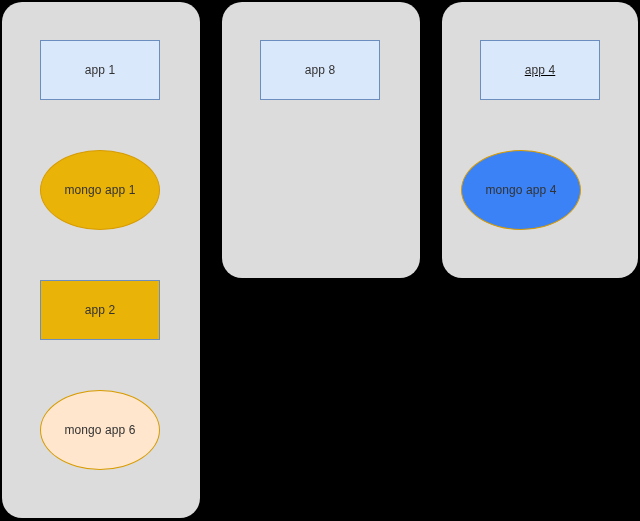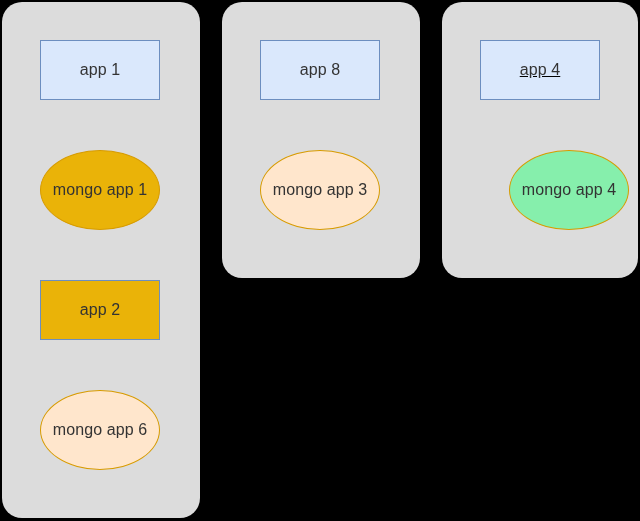--- a/index.html
+++ b/index.html
@@ -27,21 +27,21 @@
   .node {
     position: absolute;
     box-sizing: border-box;
     display: flex;
     align-items: center;
     justify-content: center;
     text-align: center;
   }
   .node-label {
     font-family: "Liberation Sans", sans-serif;
-    font-size: 16px;
+    font-size: 12px;
     line-height: 1.2;
     color: #333333;
     letter-spacing: 0.1px;
     white-space: nowrap;
     pointer-events: none;
   }
   .node-app {
     background: #dae8fc;
     border: 1px solid #6c8ebf;
     border-radius: 0;
@@ -67,23 +67,20 @@
     <div class="node node-app" style="left: 40px; top: 280px; width: 120px; height: 60px; background: #eab308; border-color: rgb(108, 142, 191);">
       <span class="node-label" style="color: rgb(51, 51, 51);">app 2</span>
     </div>
     <div class="node node-db" style="left: 40px; top: 390px; width: 120px; height: 80px; background: rgb(255, 230, 204); border-color: rgb(215, 155, 0);">
       <span class="node-label" style="color: rgb(51, 51, 51);">mongo app 6</span>
     </div>
     <div class="group-container" style="left: 222px; top: 2px; width: 198px; height: 276px; background: rgb(220, 220, 220);"></div>
     <div class="node node-app" style="left: 260px; top: 40px; width: 120px; height: 60px; background: rgb(218, 232, 252); border-color: rgb(108, 142, 191);">
       <span class="node-label" style="color: rgb(51, 51, 51);">app 8</span>
     </div>
-    <div class="node node-db" style="left: 260px; top: 150px; width: 120px; height: 80px; background: rgb(255, 230, 204); border-color: rgb(215, 155, 0);">
-      <span class="node-label" style="color: rgb(51, 51, 51);">mongo app 3</span>
-    </div>
     <div class="group-container" style="left: 442px; top: 2px; width: 196px; height: 276px; background: rgb(220, 220, 220);"></div>
     <div class="node node-app" style="left: 480px; top: 40px; width: 120px; height: 60px; background: rgb(218, 232, 252); border-color: rgb(108, 142, 191); text-decoration: underline;">
       <span class="node-label" style="color: rgb(51, 51, 51);">app 4</span>
     </div>
-    <div class="node node-db" style="left: 509px; top: 150px; width: 120px; height: 80px; background: #86efac; border-color: rgb(215, 155, 0);">
+    <div class="node node-db" style="left: 461px; top: 150px; width: 120px; height: 80px; background: #3b82f6; border-color: rgb(215, 155, 0);">
       <span class="node-label" style="color: rgb(51, 51, 51);">mongo app 4</span>
     </div>
   </div>
 
 </body></html>

